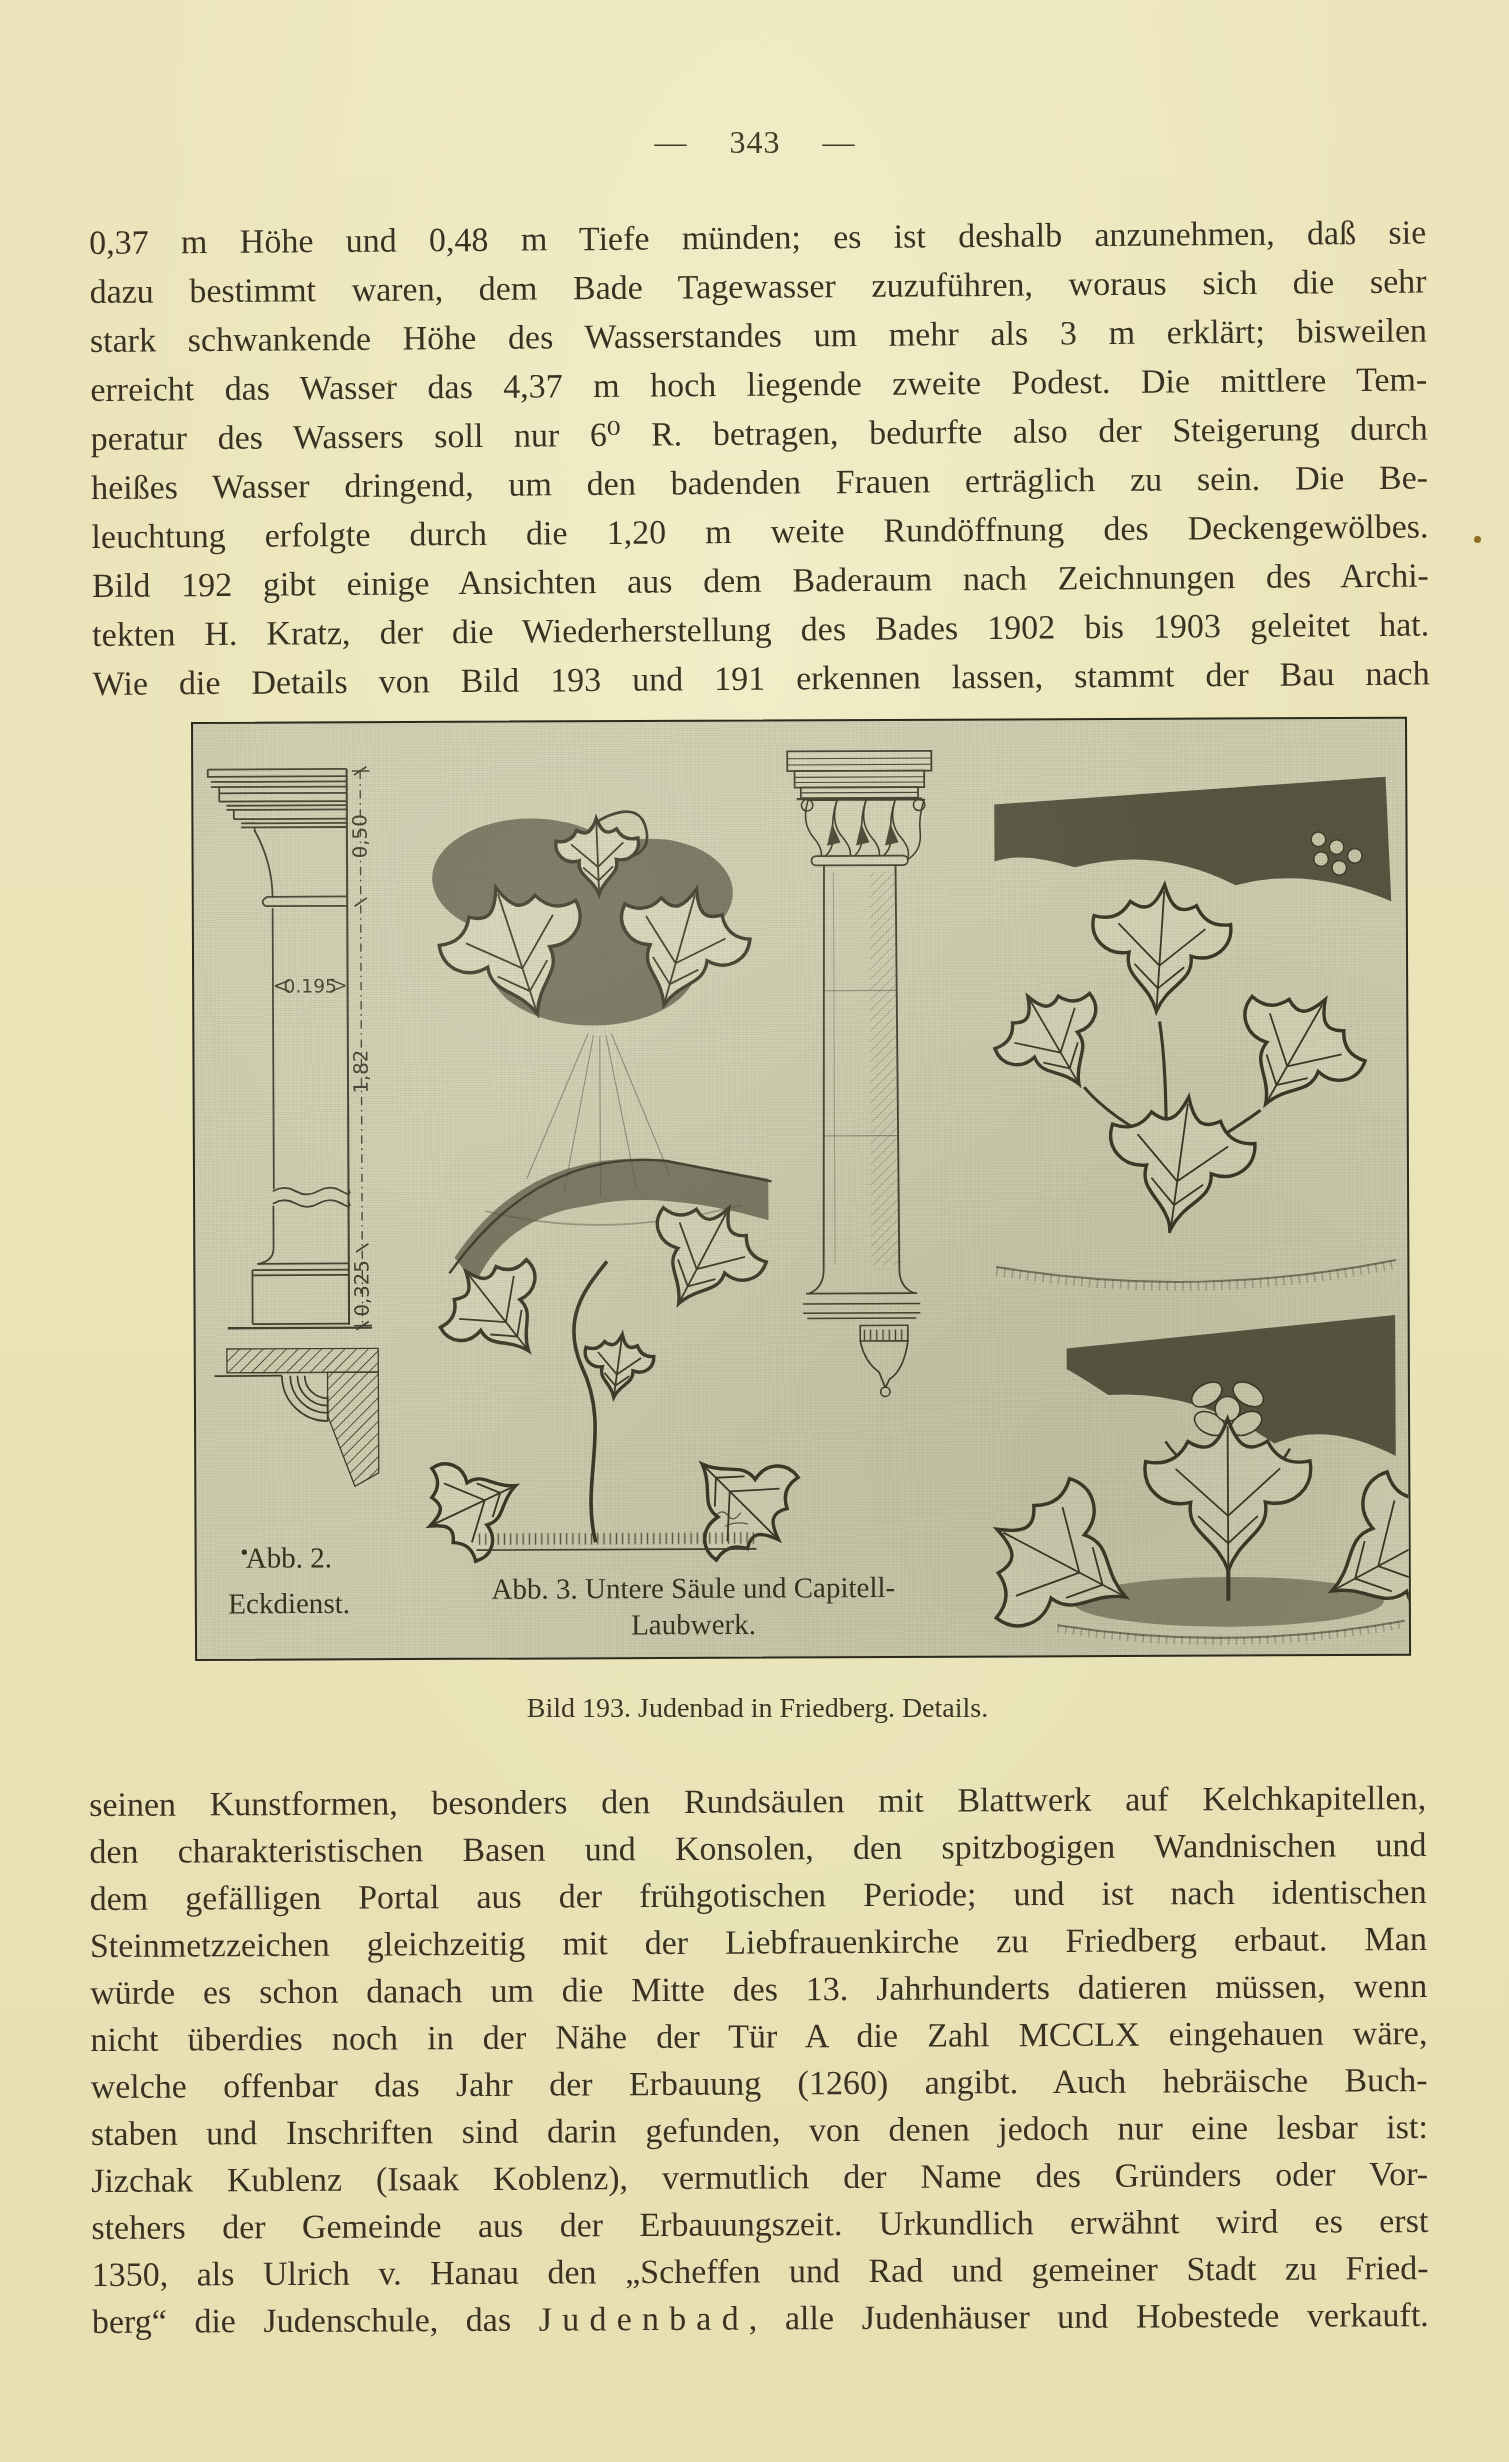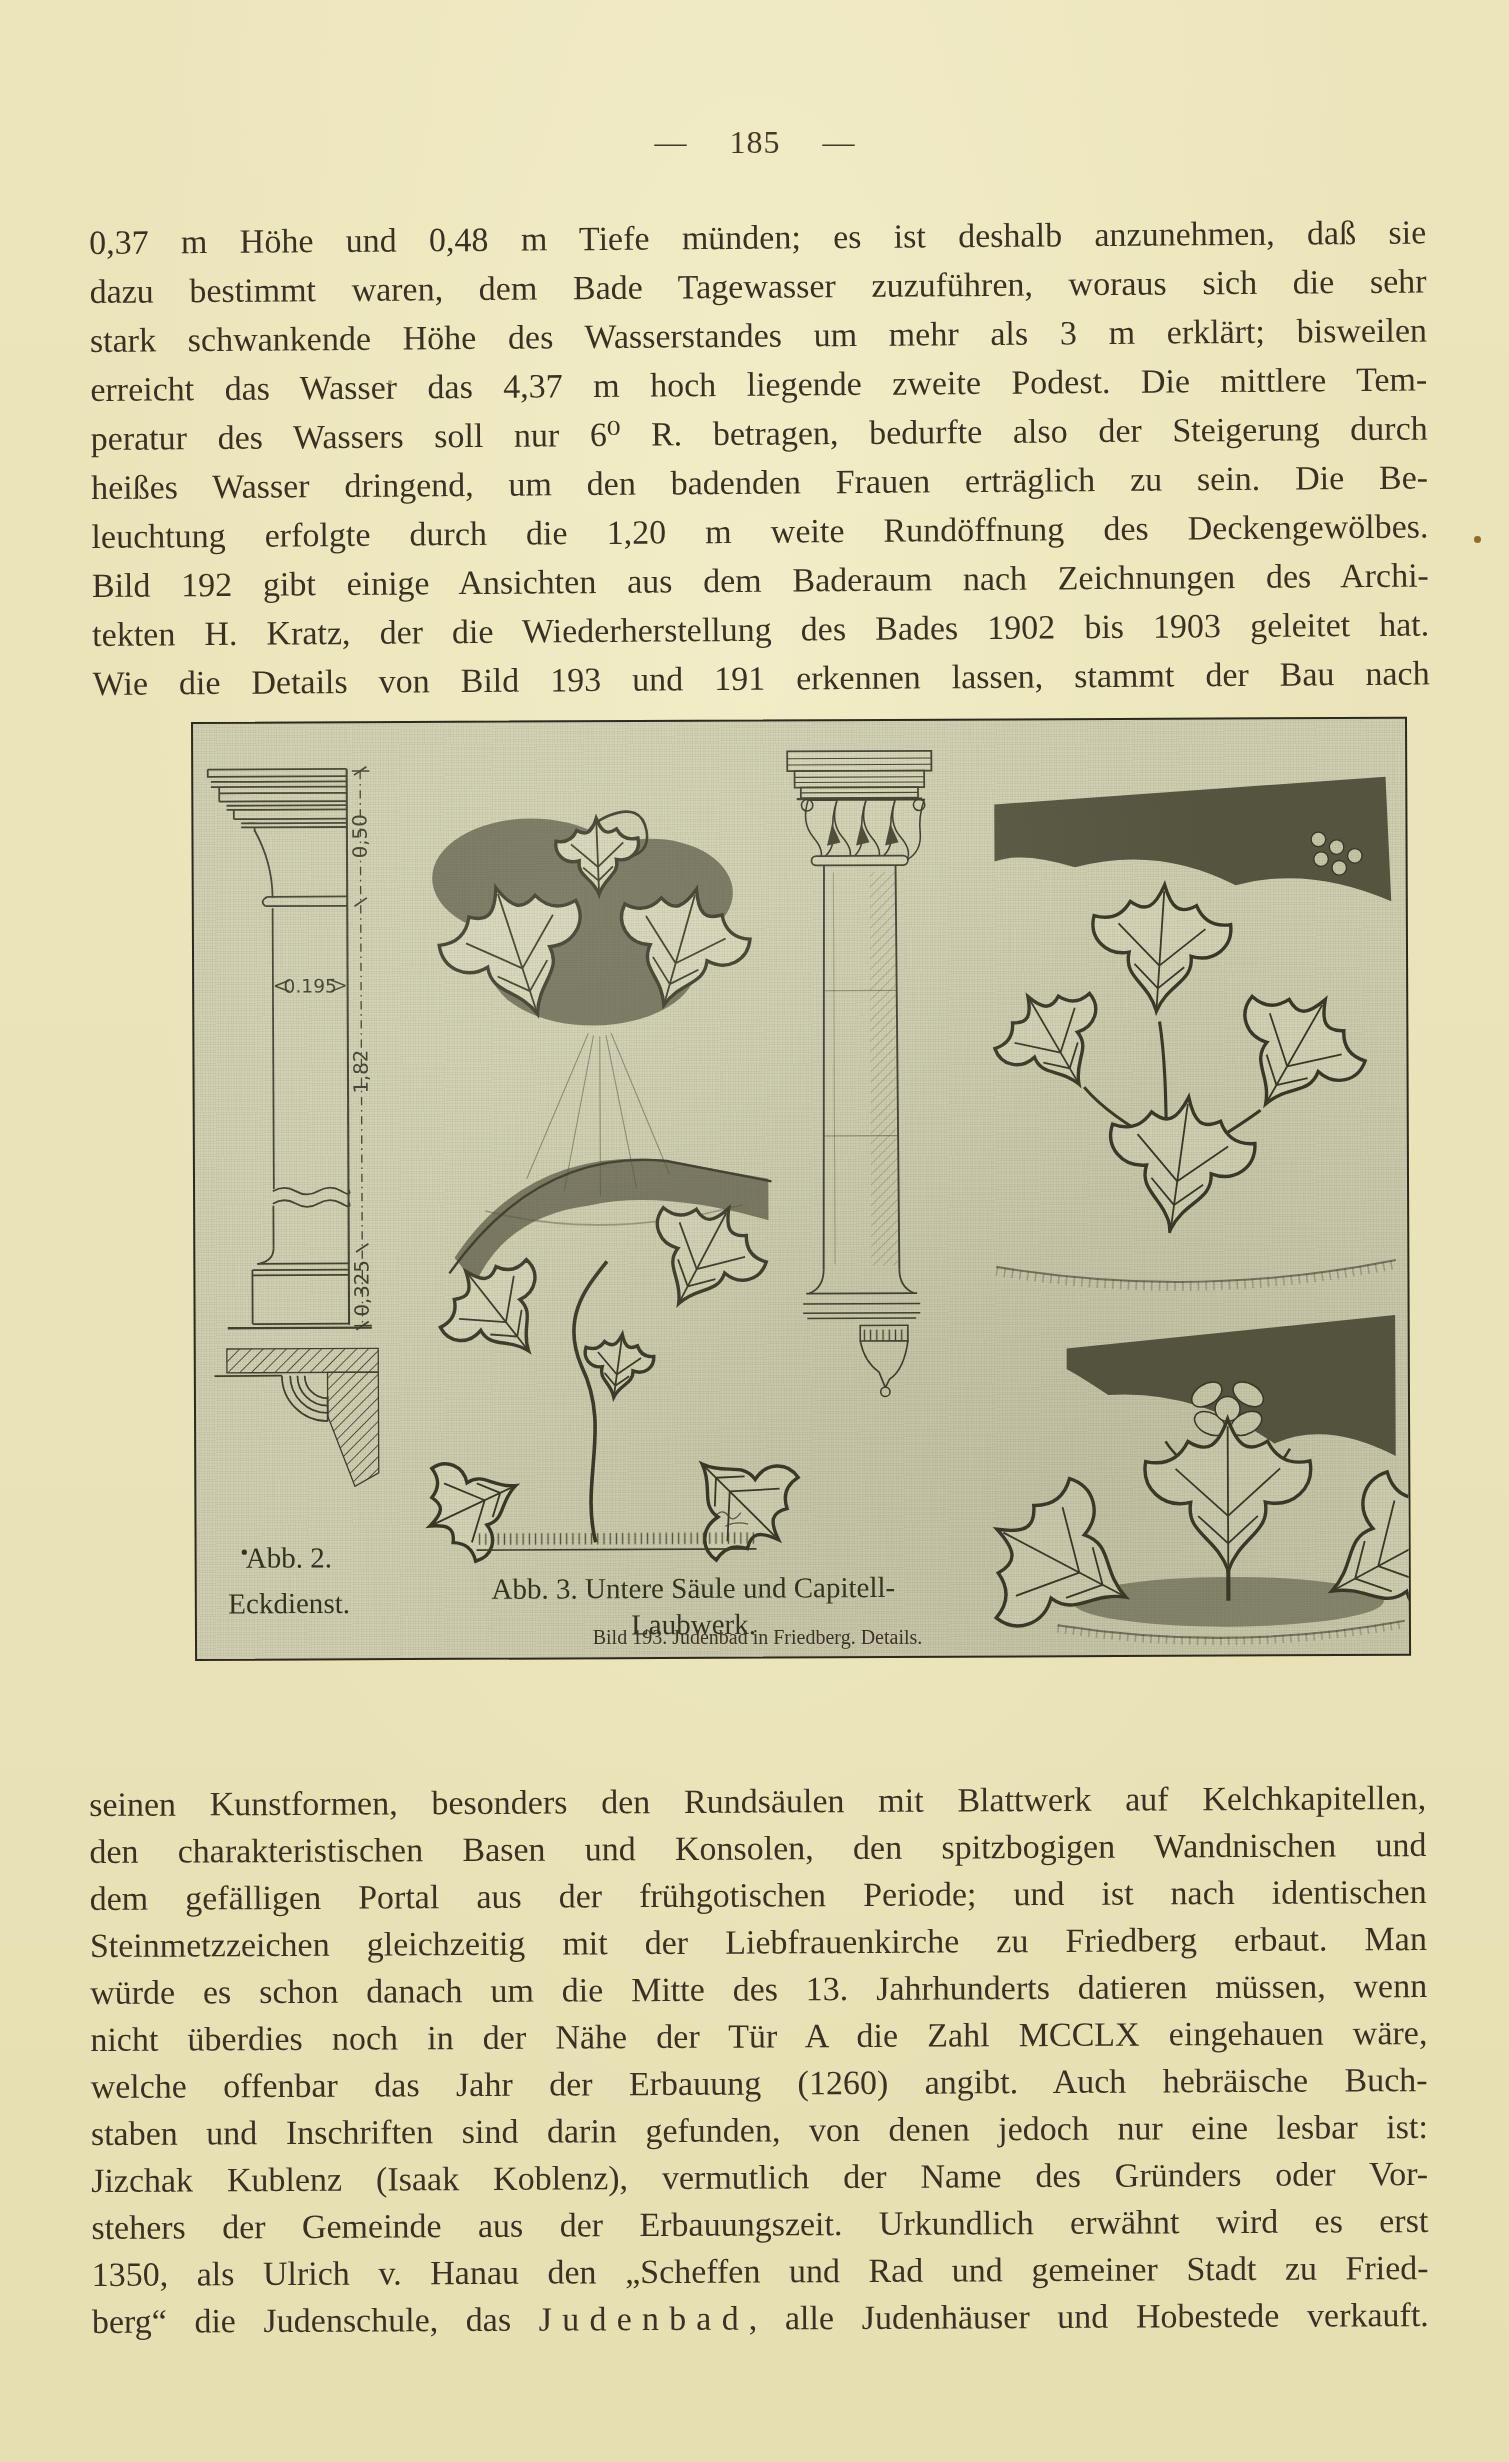--- a/index.html
+++ b/index.html
@@ -40,37 +40,37 @@
   .figure .halftone{
     position:absolute;inset:0;pointer-events:none;
     background:
       repeating-linear-gradient(0deg, rgba(62,60,43,.055) 0 1px, rgba(0,0,0,0) 1px 2.6px),
       repeating-linear-gradient(90deg, rgba(62,60,43,.045) 0 1px, rgba(0,0,0,0) 1px 2.6px),
       radial-gradient(ellipse at 30% 20%, rgba(255,255,235,.12), rgba(0,0,0,0) 55%),
       radial-gradient(ellipse at 75% 80%, rgba(70,70,45,.10), rgba(0,0,0,0) 60%);
   }
   .figure svg{position:absolute;inset:0;}
   .figure-caption{
-    position:absolute;top:1626px;left:89px;width:1337px;
-    text-align:center;font-size:20px;color:#3d3424;
+    position:absolute;top:1692px;left:89px;width:1337px;
+    text-align:center;font-size:28px;color:#3d3424;
   }
   .speck{position:absolute;border-radius:50%;}
   .speck1{left:1474px;top:536px;width:6.8px;height:6.8px;background:#8f6f26;}
   .speck2{left:388px;top:380px;width:4.2px;height:4.2px;background:#b5a265;}
   .svg-caption{font-family:"Liberation Serif","DejaVu Serif",serif;fill:#33321f;}
   .svg-dim{font-family:"DejaVu Sans","Liberation Sans",sans-serif;fill:#3b3a2a;}
 </style>
 </head>
 <body>
 
 <div class="page">
 
   <div class="page-number">
     <span>—</span>
-    <span>185</span>
+    <span>343</span>
     <span>—</span>
   </div>
 
   <div class="textblock tb1">
     <div class="line">0,37 m Höhe und 0,48 m Tiefe münden; es ist deshalb anzunehmen, daß sie</div>
     <div class="line">dazu bestimmt waren, dem Bade Tagewasser zuzuführen, woraus sich die sehr</div>
     <div class="line">stark schwankende Höhe des Wasserstandes um mehr als 3 m erklärt; bisweilen</div>
     <div class="line">erreicht das Wasser das 4,37 m hoch liegende zweite Podest.  Die mittlere Tem-</div>
     <div class="line">peratur des Wassers soll nur 6⁰ R. betragen, bedurfte also der Steigerung durch</div>
     <div class="line">heißes Wasser dringend, um den badenden Frauen erträglich zu sein.  Die Be-</div>

